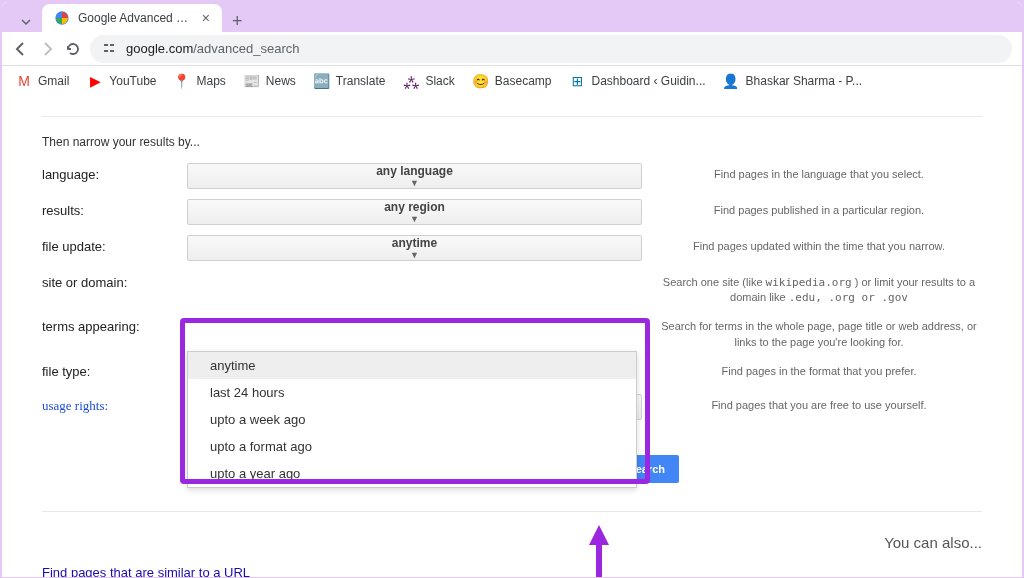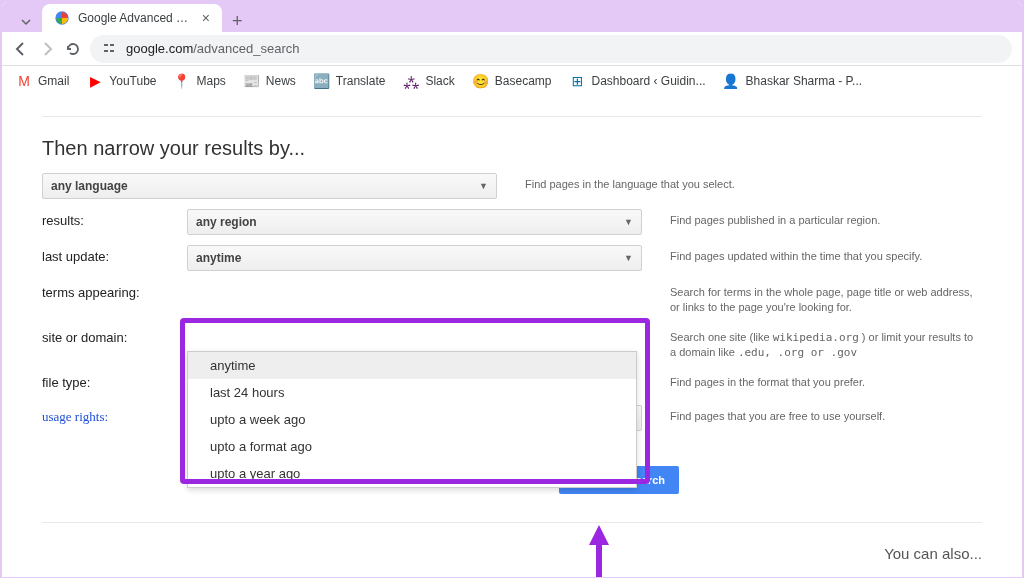--- a/index.html
+++ b/index.html
@@ -16,28 +16,28 @@
     .nav-icon { width: 18px; height: 18px; display: flex; align-items: center; justify-content: center; color: #5f6368; cursor: pointer; }
     .addr-bar { flex: 1; background: #f1f3f4; border-radius: 16px; height: 28px; display: flex; align-items: center; padding: 0 12px; gap: 8px; }
     .site-icon { width: 16px; height: 16px; color: #5f6368; }
     .addr-text { color: #5f6368; font-size: 13px; }
     .addr-text .domain { color: #202124; }
     .bookmarks { background: #fff; height: 30px; display: flex; align-items: center; padding: 0 14px; gap: 18px; }
     .bm-item { display: flex; align-items: center; gap: 6px; font-size: 12px; color: #3c4043; cursor: pointer; }
     .bm-icon { width: 16px; height: 16px; display: flex; align-items: center; justify-content: center; font-size: 14px; }
     .content { padding: 20px 40px; position: relative; }
     .divider-top { border-top: 1px solid #e8e8e8; margin-bottom: 18px; }
-    .section-heading { font-size: 20px; color: #333; margin-bottom: 12px; line-height: 1.3; }
+    .section-heading { font-size: 12px; color: #333; margin-bottom: 12px; line-height: 1.3; }
     .field-row { display: flex; align-items: flex-start; margin-bottom: 10px; min-height: 24px; }
     .field-label { width: 145px; font-size: 13px; color: #222; padding-top: 4px; }
     .field-label.link { color: #1d4ed8; font-family: Liberation Serif, serif; }
     .field-input { width: 455px; }
-    .select-box { width: 100%; height: 26px; background: linear-gradient(#f9f9f9, #eee); border: 1px solid #d0d0d0; border-radius: 2px; padding: 0 8px; display: flex; align-items: center; justify-content: space-between; font-size: 12px; font-weight: bold; color: #444; cursor: pointer; }
+    .select-box { width: 100%; height: 26px; background: linear-gradient(#f9f9f9, #eee); border: 1px solid #d0d0d0; border-radius: 2px; padding: 0 8px; display: flex; align-items: center; justify-content: space-between; font-size: 12px; font-weight: bold; color: #444; cursor: pointer; flex-direction: column; }
     .select-caret { font-size: 9px; color: #666; }
-    .field-help { margin-left: 28px; font-size: 11px; color: #666; line-height: 1.4; flex: 1; padding-top: 4px; }
+    .field-help { margin-left: 14px; font-size: 11px; color: #666; line-height: 1.4; flex: 1; padding-top: 4px; text-align: center; }
     .field-help .code { font-family: monospace; }
     .highlight-box { position: absolute; left: 178px; top: 222px; width: 470px; height: 166px; border: 5px solid #9c27e0; border-radius: 4px; pointer-events: none; z-index: 100; }
     .dropdown-open { position: absolute; left: 185px; top: 255px; width: 450px; background: #fff; border: 1px solid #ccc; box-shadow: 0 2px 6px rgba(0,0,0,0.15); z-index: 50; }
     .dropdown-item { padding: 6px 22px; font-size: 13px; color: #333; cursor: pointer; }
     .dropdown-item:hover, .dropdown-item.hover { background: #eee; }
     .btn-search { background: #4285f4; color: #fff; border: none; padding: 8px 14px; font-size: 11px; font-weight: bold; border-radius: 2px; cursor: pointer; }
     .btn-row { display: flex; justify-content: flex-end; width: 637px; margin-top: 35px; padding-right: 0; }
     .arrow-annot { position: absolute; left: 582px; top: 429px; z-index: 200; pointer-events: none; }
     .also-section { margin-top: 28px; border-top: 1px solid #e8e8e8; padding-top: 22px; }
     .also-heading { font-size: 15px; color: #555; margin-bottom: 12px; text-align: right; }
@@ -135,20 +135,21 @@
         <span class="bm-icon" style="color:#2e7d32">👤</span>
         <span>Bhaskar Sharma - P...</span>
       </div>
     </div>
 
   <div class="content">
     <div class="divider-top"></div>
     <div class="section-heading">Then narrow your results by...</div>
 
     <div class="field-row">
+      <div class="field-label">language:</div>
       <div class="field-input">
           <div class="select-box">
             <span>any language</span>
             <span class="select-caret">▼</span>
           </div>
         </div>
       <div class="field-help">Find pages in the language that you select.</div>
     </div>
 
     <div class="field-row">
@@ -156,40 +157,40 @@
       <div class="field-input">
           <div class="select-box">
             <span>any region</span>
             <span class="select-caret">▼</span>
           </div>
         </div>
       <div class="field-help">Find pages published in a particular region.</div>
     </div>
 
     <div class="field-row">
-      <div class="field-label">last update:</div>
+      <div class="field-label">file update:</div>
       <div class="field-input">
           <div class="select-box">
             <span>anytime</span>
             <span class="select-caret">▼</span>
           </div>
         </div>
-      <div class="field-help">Find pages updated within the time that you specify.</div>
+      <div class="field-help">Find pages updated within the time that you narrow.</div>
+    </div>
+
+    <div class="field-row">
+      <div class="field-label">site or domain:</div>
+      <div class="field-input"></div>
+      <div class="field-help"><span>Search one site (like </span><span class="code">wikipedia.org</span><span> ) or limit your results to a domain like </span><span class="code">.edu, .org or .gov</span></div>
     </div>
 
     <div class="field-row">
       <div class="field-label">terms appearing:</div>
       <div class="field-input"></div>
       <div class="field-help">Search for terms in the whole page, page title or web address, or links to the page you're looking for.</div>
-    </div>
-
-    <div class="field-row">
-      <div class="field-label">site or domain:</div>
-      <div class="field-input"></div>
-      <div class="field-help"><span>Search one site (like </span><span class="code">wikipedia.org</span><span> ) or limit your results to a domain like </span><span class="code">.edu, .org or .gov</span></div>
     </div>
 
     <div class="field-row">
       <div class="field-label">file type:</div>
       <div class="field-input"></div>
       <div class="field-help">Find pages in the format that you prefer.</div>
     </div>
 
     <div class="field-row">
       <div class="field-label link">usage rights:</div>

